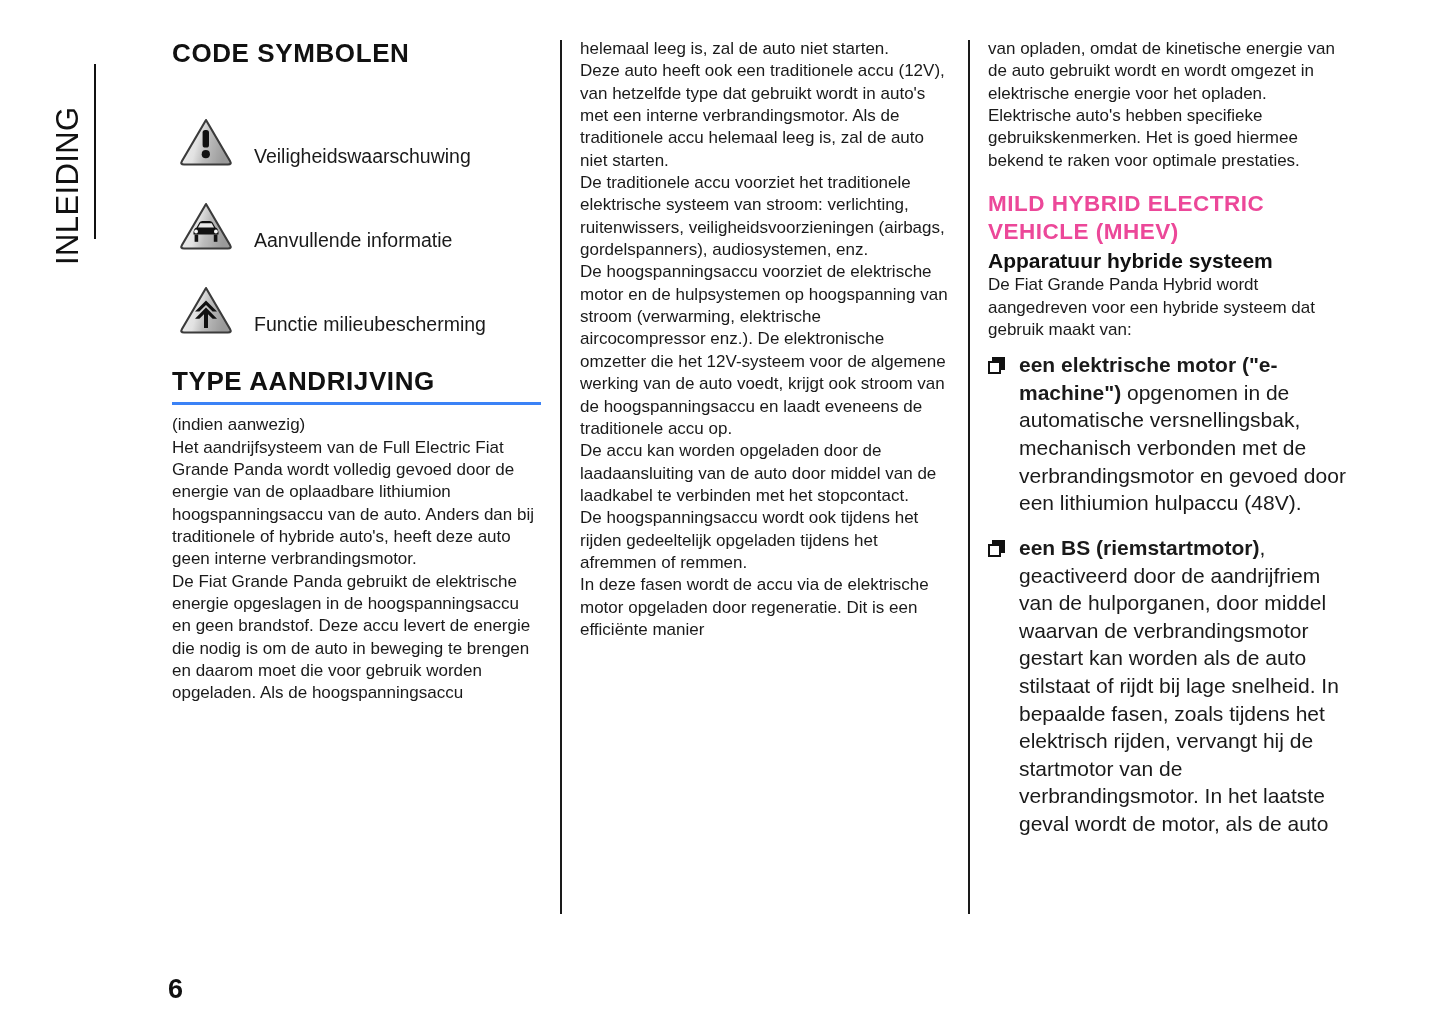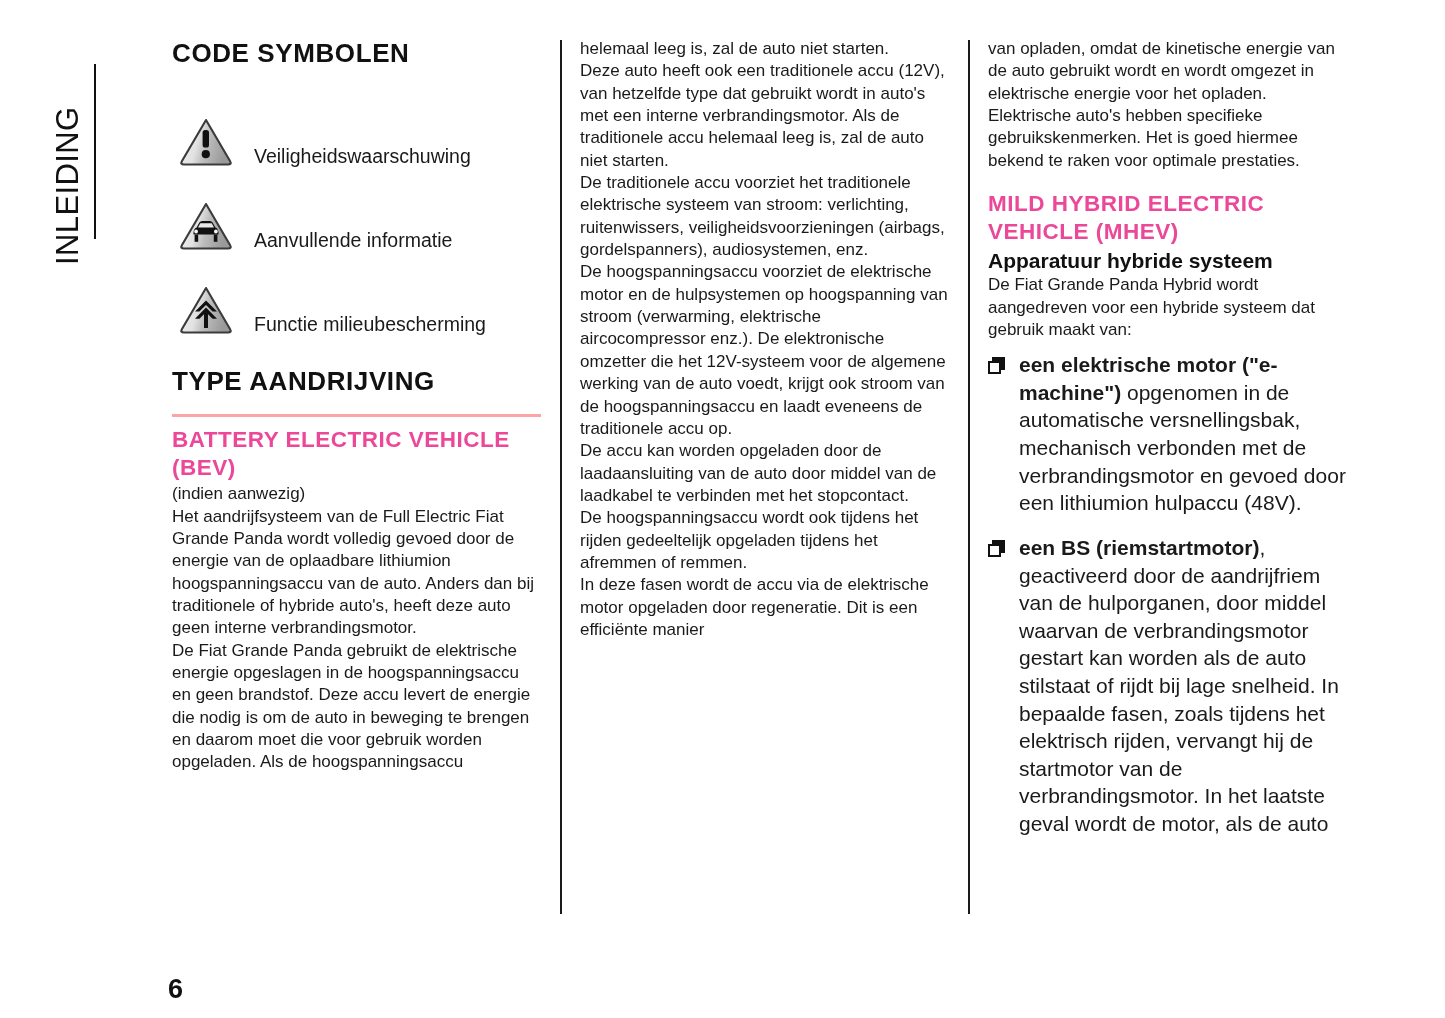--- a/index.html
+++ b/index.html
@@ -74,21 +74,21 @@
 
   
   .h-main {
     font-size: 26px;
     font-weight: 800;
     letter-spacing: 0.6px;
     color: #111;
     margin: 0 0 6px 0;
     line-height: 1.16;
   }
-  .h-main.has-rule { padding-bottom: 18px; border-bottom: 3px solid #fca5a5; margin-bottom: 9px; }
+  .h-main.has-rule { padding-bottom: 6px; border-bottom: 3px solid #3b82f6; margin-bottom: 9px; }
   .h-sub {
     font-size: 22.5px;
     font-weight: 800;
     letter-spacing: 0.5px;
     color: #ec4899;
     margin: 0 0 2px 0;
     line-height: 1.22;
   }
   .h-bold {
     font-size: 21px;
@@ -250,21 +250,20 @@
           </div>
           <div class="legend-label">Functie milieubescherming</div>
         </div>
 
       </div>
 
       <div class="spacer-30"></div>
 
       <h2 class="h-main has-rule">TYPE AANDRIJVING</h2>
 
-      <h3 class="h-sub">BATTERY ELECTRIC VEHICLE (BEV)</h3>
 
       <p class="body">(indien aanwezig)</p>
       <p class="body">Het aandrijfsysteem van de Full Electric Fiat Grande Panda wordt volledig gevoed door de energie van de oplaadbare lithiumion hoogspanningsaccu van de auto. Anders dan bij traditionele of hybride auto's, heeft deze auto geen interne verbrandingsmotor.</p>
       <p class="body">De Fiat Grande Panda gebruikt de elektrische energie opgeslagen in de hoogspanningsaccu en geen brandstof. Deze accu levert de energie die nodig is om de auto in beweging te brengen en daarom moet die voor gebruik worden opgeladen. Als de hoogspanningsaccu</p>
     </div>
 
     <div class="col-gap">
         <div class="rule"></div>
       </div>
 

